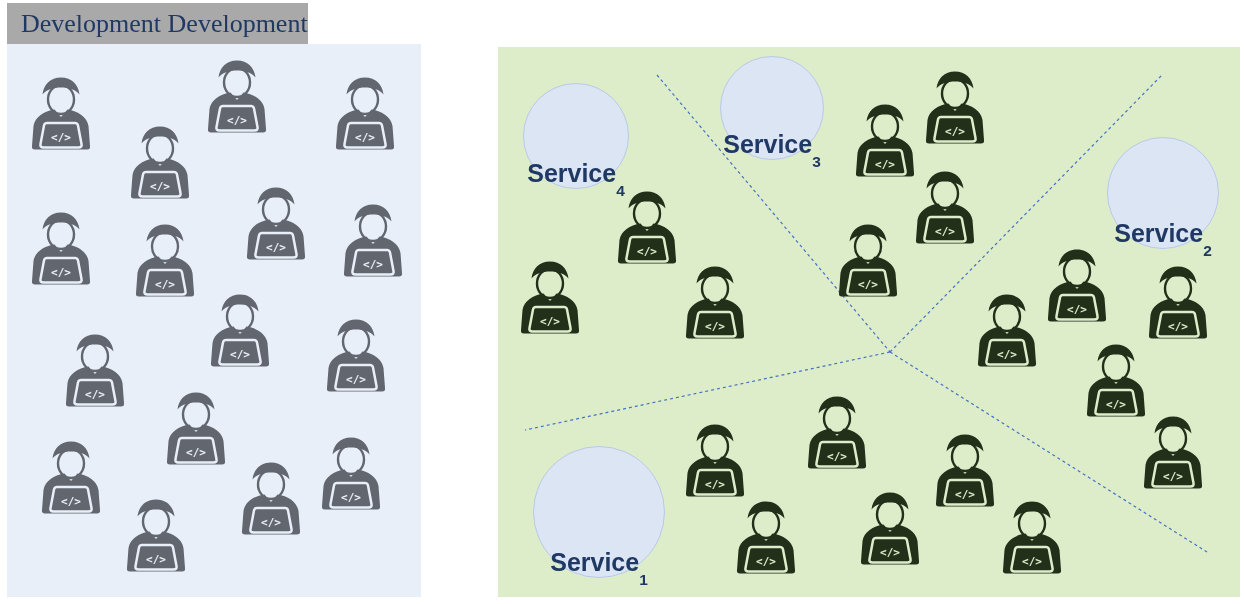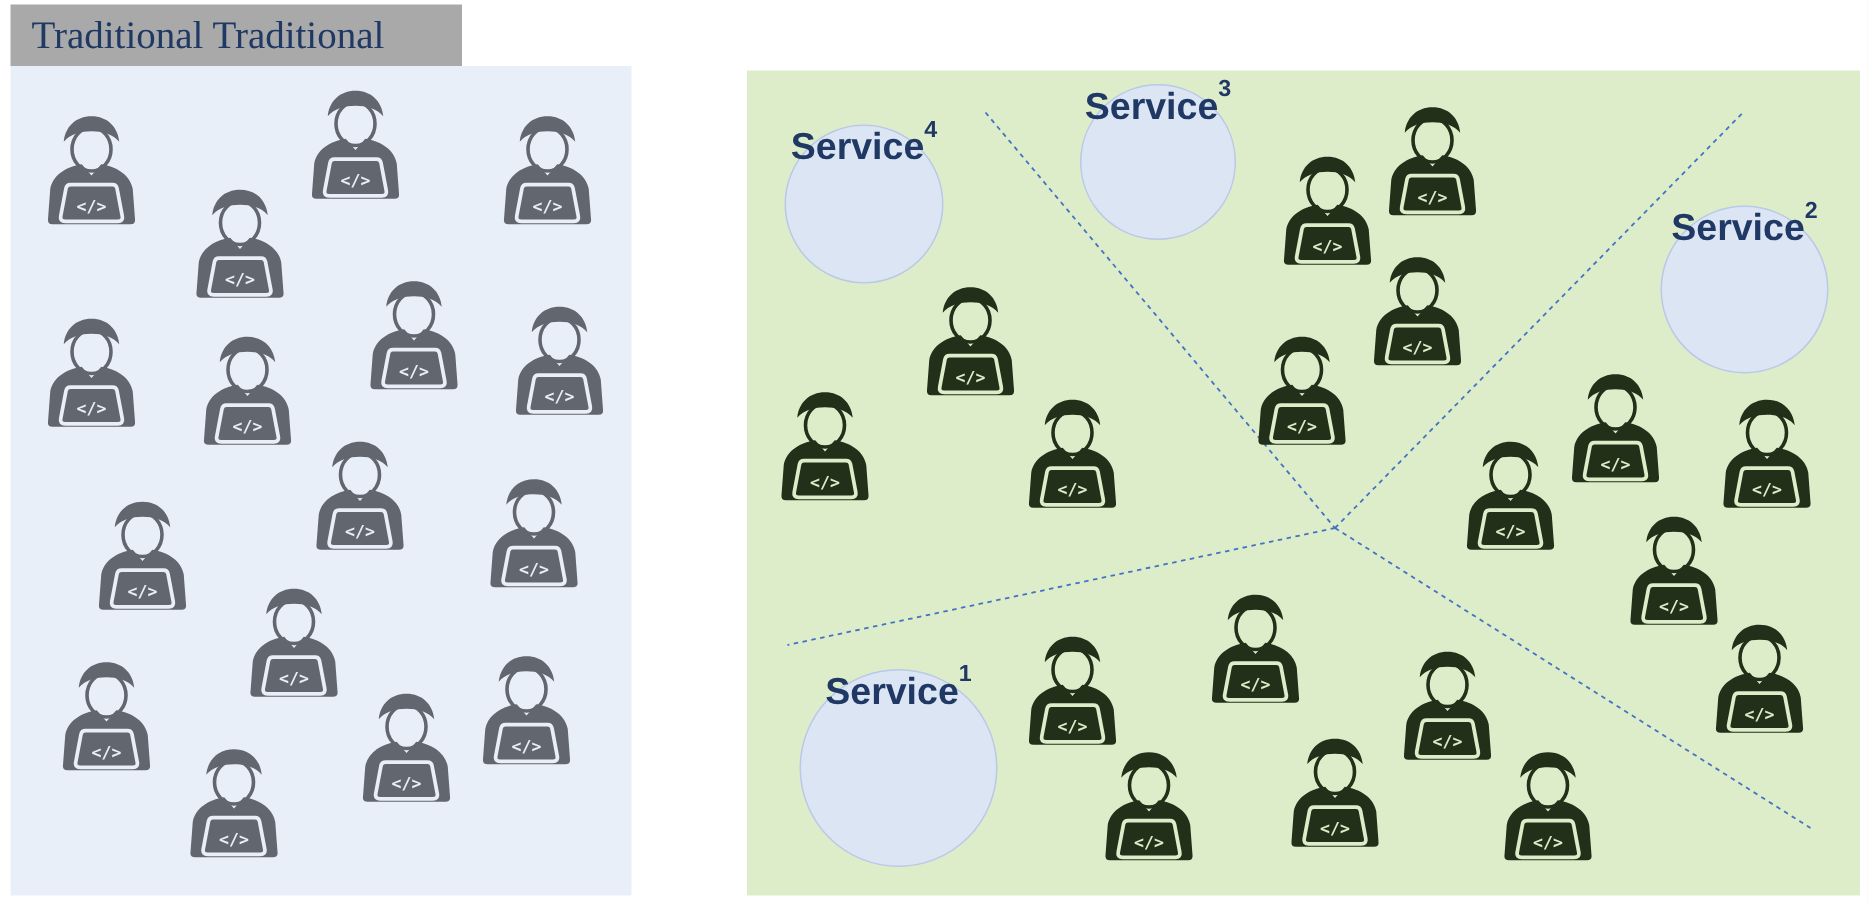--- a/index.html
+++ b/index.html
@@ -18,34 +18,34 @@
   }
   .hdr-left{left:7px;top:3px;width:301px;height:41px;padding-left:14px;box-sizing:border-box;justify-content:flex-start;}
   .hdr-right{left:1081px;top:3px;width:159px;height:42px;justify-content:center;}
   .panel{position:absolute;}
   .panel-left{left:7px;top:44px;width:414px;height:553px;}
   .panel-right{left:498px;top:47px;width:742px;height:550px;}
   .dev{position:absolute;width:60px;height:74px;}
   .dev svg{display:block;width:100%;height:100%;}
   .svc{
     position:absolute;border-radius:50%;
-    display:flex;align-items:flex-start;justify-content:center;
+    display:flex;align-items:flex-end;justify-content:center;
     font-size:25px;font-weight:600;
     box-sizing:border-box;
   }
   .svc sub{font-size:0.62em;line-height:0;position:relative;top:0.18em;}
   .lines{position:absolute;left:0;top:0;}
 </style>
 </head>
 <body>
 
 <div class="canvas">
 
   <div class="hdr hdr-left" id="hdr-trad" style="background: rgb(169, 169, 169); color: rgb(31, 56, 100);">
-    <span>Traditional Traditional</span>
+    <span>Development Development</span>
   </div>
 
 
   <div class="panel panel-left" id="panel-trad" style="background: rgb(233, 239, 248);">
       <div class="dev" style="left: 24px; top: 32px;">
         <svg viewBox="0 0 60 74" xmlns="http://www.w3.org/2000/svg">
           <path fill="#62666f" d="M30 1.5 C19.5 1.5 12.5 8.5 11.5 18.5 C15.5 13.5 22.5 11.5 30 11.5 C37.5 11.5 44.5 13.5 48.5 18.5 C47.5 8.5 40.5 1.5 30 1.5 Z"></path>
           <ellipse cx="30" cy="23.5" rx="13" ry="14.5" fill="none" stroke="#62666f" stroke-width="2.4"></ellipse>
           <path fill="#62666f" d="M30 41 L36.5 33.5 C47 35 56 41 57.5 50 L59 70 Q59.5 73.5 56 73.5 L4 73.5 Q0.5 73.5 1 70 L2.5 50 C4 41 13 35 23.5 33.5 Z"></path>
           <path fill="#62666f" stroke="#e9eff8" stroke-width="2.5" d="M16 47 L44 47 Q46.5 47 47 49.5 L50.5 68 Q51.2 71.5 47.5 71.5 L12.5 71.5 Q8.8 71.5 9.5 68 L13 49.5 Q13.5 47 16 47 Z"></path>

